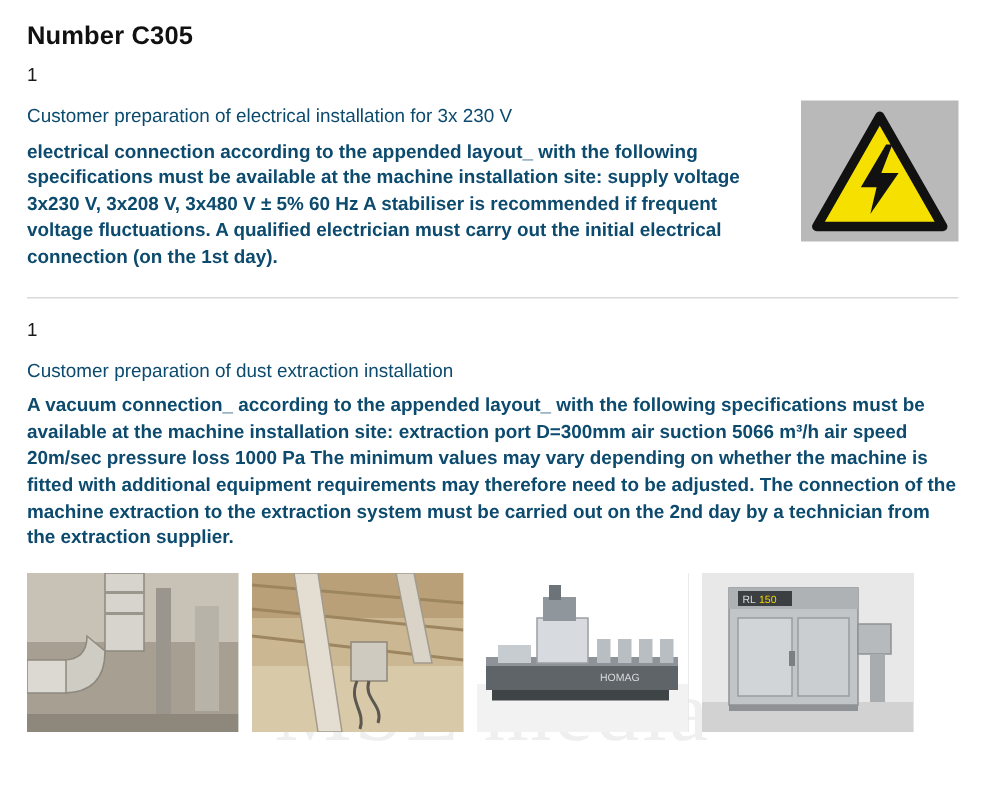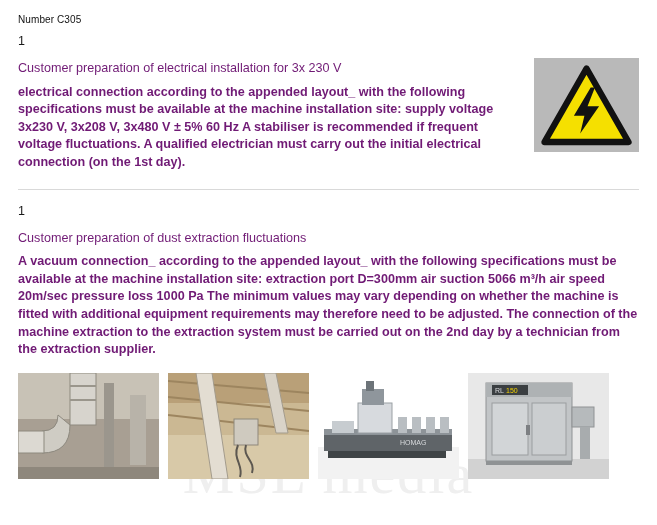--- a/index.html
+++ b/index.html
@@ -35,40 +35,40 @@
     z-index: 0;
     pointer-events: none;
     user-select: none;
     white-space: nowrap;
   }
   .section {
     position: relative;
     z-index: 2;
   }
   .section-title {
-    font-size: 10px;
-    font-weight: normal;
+    font-size: 17px;
+    font-weight: bold;
     color: #111;
     margin: 0 0 9px 0;
     letter-spacing: 0.1px;
   }
   .qty {
     font-size: 12.5px;
     margin: 0 0 12px 0;
     color: #1a1a1a;
   }
   .body-wrap {
     display: flex;
     align-items: flex-start;
     gap: 14px;
   }
   .body-text {
     font-size: 12.6px;
     line-height: 17.6px;
-    color: #701a75;
+    color: #0c4a6e;
     flex: 1 1 auto;
   }
   .body-text p {
     margin: 0 0 6px 0;
   }
   .body-text p:last-child {
     margin-bottom: 0;
     font-weight: bold;
   }
   .hazard-thumb {
@@ -130,21 +130,21 @@
         </svg>
       </div>
     </div>
   </div>
 
   <hr class="divider">
 
   <div class="section">
     <div class="qty">1</div>
     <div class="body-text">
-      <p>Customer preparation of dust extraction fluctuations</p>
+      <p>Customer preparation of dust extraction installation</p>
       <p>A vacuum connection_ according to the appended layout_ with the following specifications must be available at the machine installation site: extraction port D=300mm air suction 5066 m³/h air speed 20m/sec pressure loss 1000 Pa The minimum values may vary depending on whether the machine is fitted with additional equipment requirements may therefore need to be adjusted. The connection of the machine extraction to the extraction system must be carried out on the 2nd day by a technician from the extraction supplier.</p>
     </div>
   </div>
 
   <div class="gallery">
 
     <div class="thumb">
       <svg viewBox="0 0 141 106" preserveAspectRatio="none">
         <rect width="141" height="106" fill="#b5ada2"></rect>
         <rect x="0" y="0" width="141" height="46" fill="#c8c2b6"></rect>

